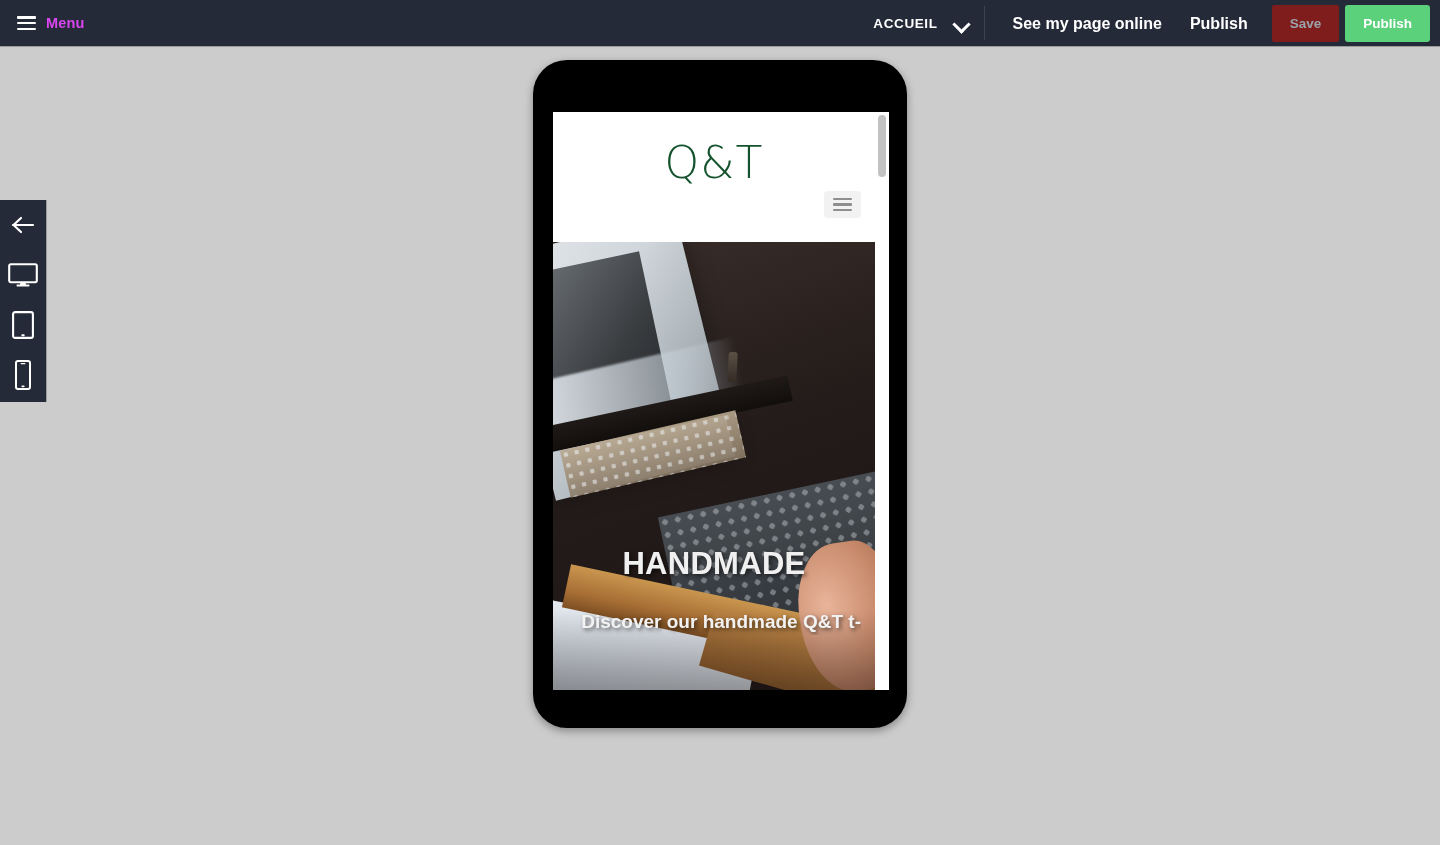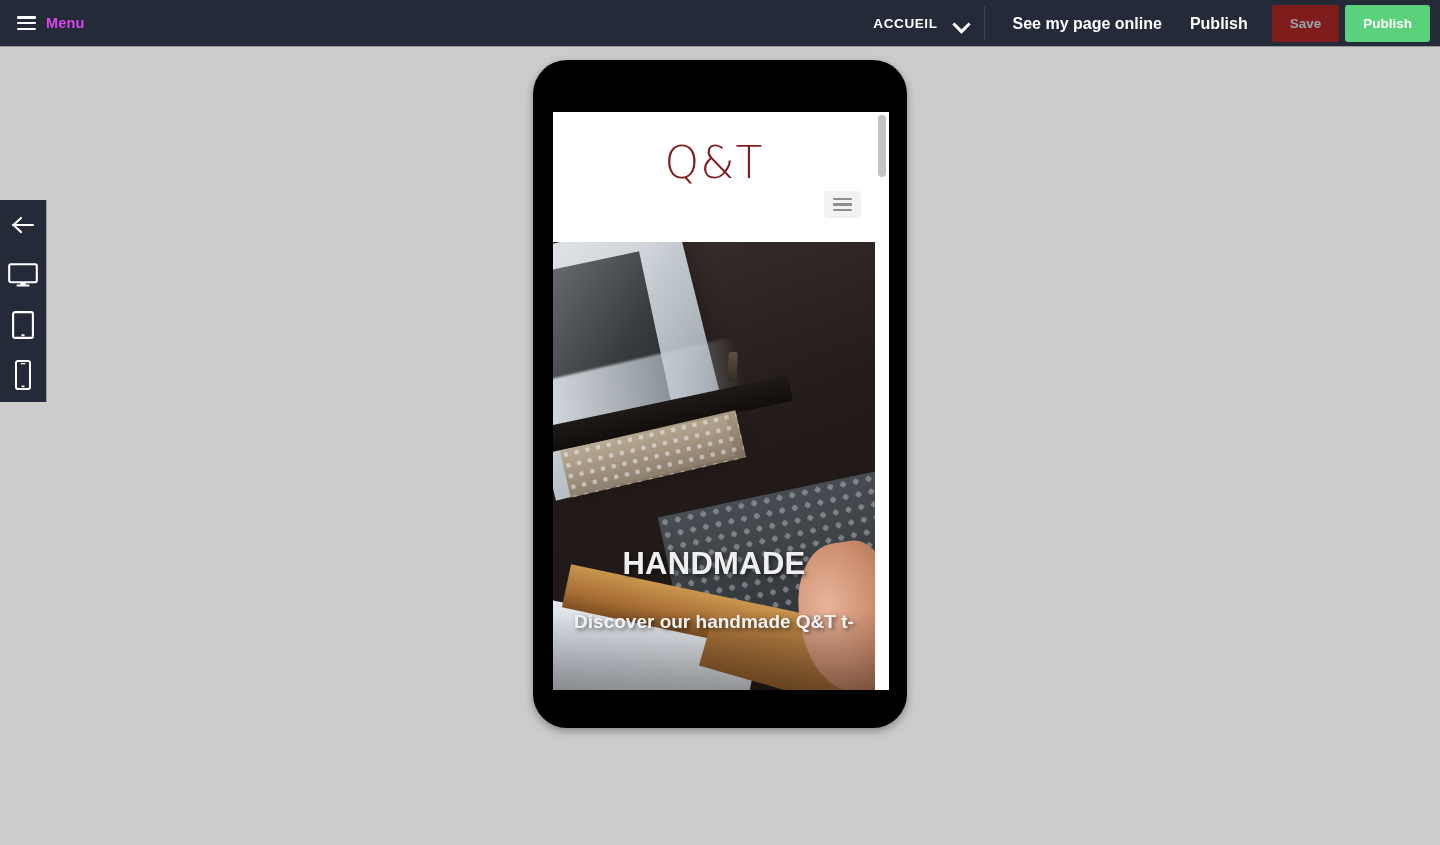--- a/index.html
+++ b/index.html
@@ -192,21 +192,21 @@
   
   .site-header {
     height: 130px;
     background: #ffffff;
     position: relative;
   }
   .site-logo {
     text-align: center;
     font-size: 44px;
     font-weight: 300;
-    color: #7f1d1d;
+    color: #14532d;
     letter-spacing: 1px;
     padding-top: 25px;
     font-family: "DejaVu Sans", sans-serif;
   }
   .site-nav-toggle {
     position: absolute;
     right: 14px;
     top: 79px;
     width: 37px;
     height: 27px;
@@ -367,20 +367,21 @@
   }
   .hero-subtitle {
     color: #f2f2f2;
     font-size: 19px;
     font-weight: 700;
     line-height: 1.35;
     margin: 22px 0 0 0;
     text-shadow: 2px 2px 4px rgba(0,0,0,.55);
     white-space: nowrap;
     overflow: hidden;
+    text-align: right;
   }
 
   
   .site-scrollbar {
     position: absolute;
     right: 0;
     top: 0;
     width: 14px;
     height: 578px;
     background: #ffffff;

